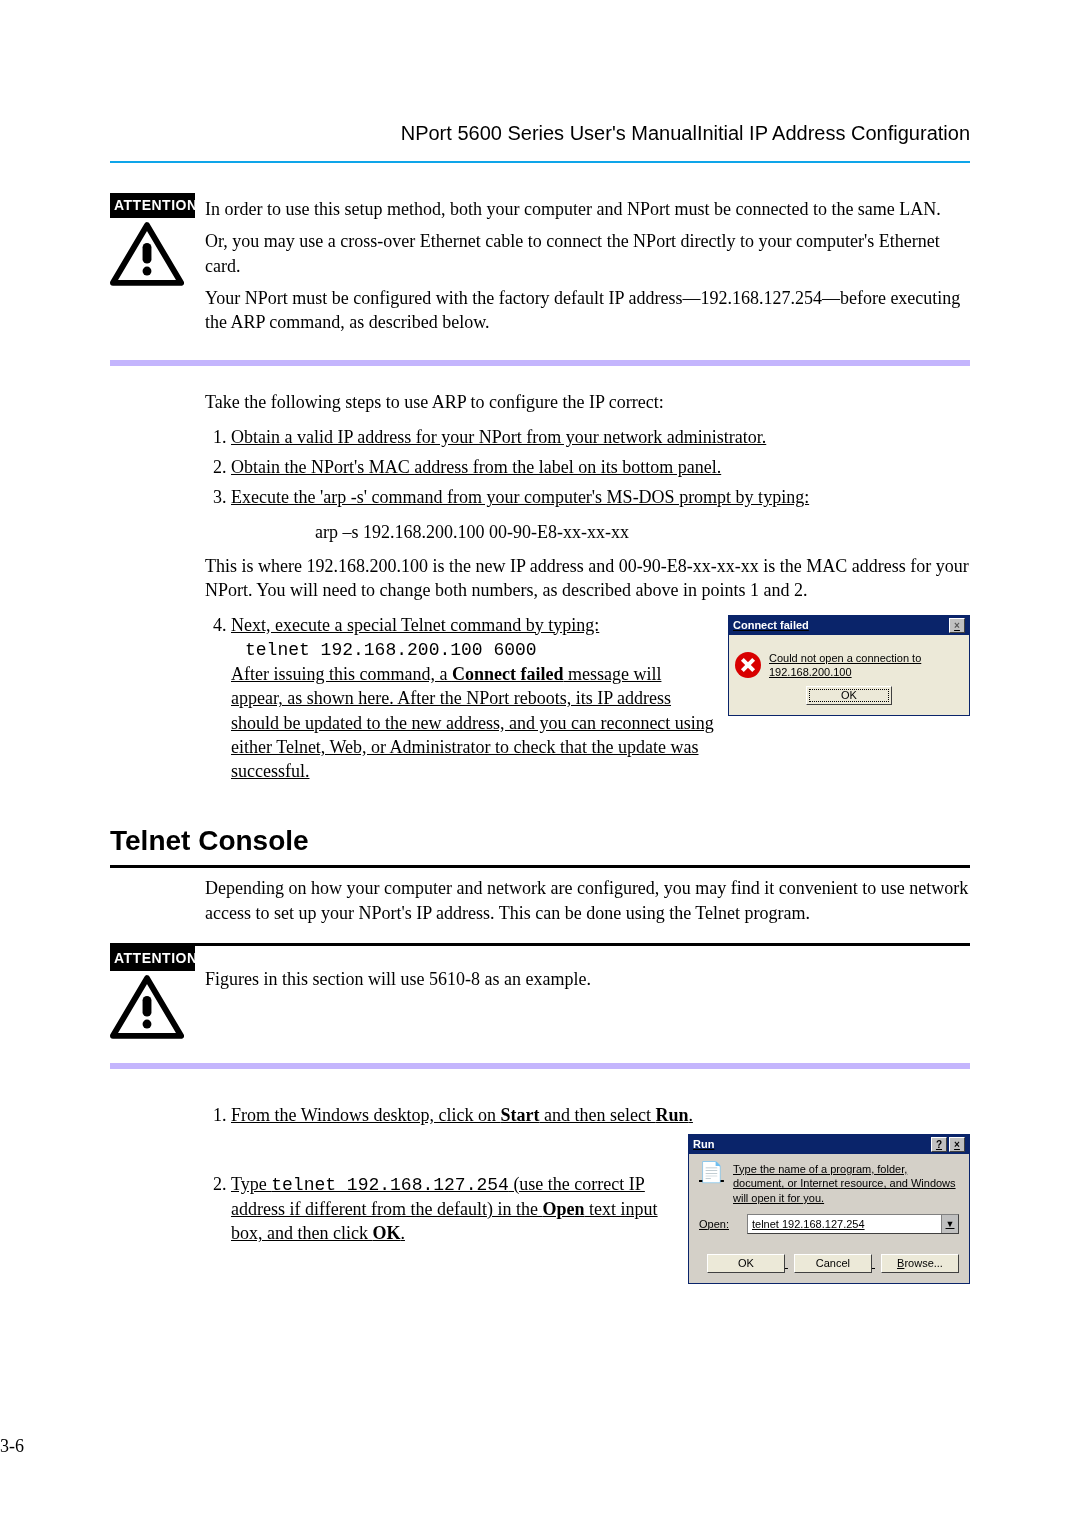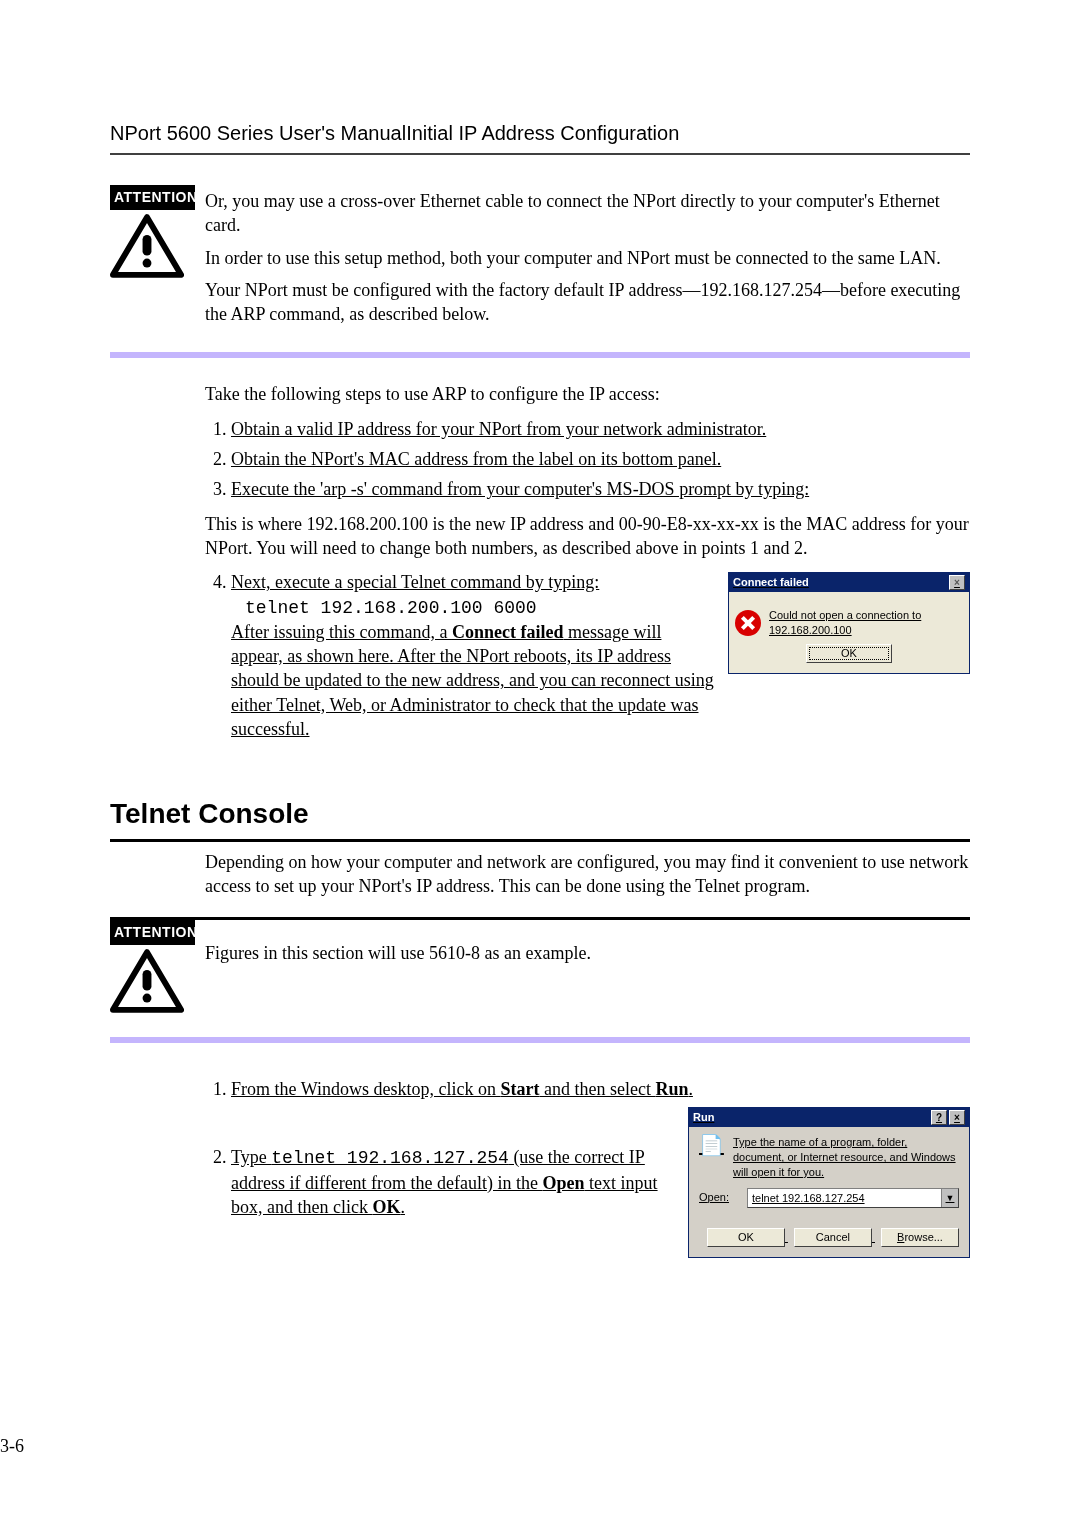--- a/index.html
+++ b/index.html
@@ -13,25 +13,25 @@
     min-height: 1528px;
     margin: 0 auto;
     padding: 120px 110px 60px 110px;
     box-sizing: border-box;
     position: relative;
     font-size: 18px;
     line-height: 1.35;
   }
   .header {
     display: flex;
-    justify-content: flex-start;
+    justify-content: flex-end;
     font-family: Arial, Helvetica, sans-serif;
     font-size: 20px;
-    border-bottom: 2px solid #404040;
-    padding-bottom: 6px;
+    border-bottom: 2px solid #0ea5e9;
+    padding-bottom: 14px;
   }
   .attention-block {
     display: flex;
     align-items: flex-start;
     margin-top: 30px;
     border-bottom: 6px solid #c4b5fd;
     padding-bottom: 18px;
   }
   .attention-icon-col {
     width: 85px;
@@ -125,21 +125,21 @@
     border: 1px solid #404040;
     border-top-color: #fff; border-left-color: #fff;
     text-align: center;
   }
   .win-btn.dotted { outline: 1px dotted #000; outline-offset: -4px; }
 
   h2.section-title {
     font-family: Arial, Helvetica, sans-serif;
     font-size: 28px;
     font-weight: bold;
-    margin: 54px 0 8px 0;
+    margin: 38px 0 8px 0;
     border-bottom: 3px solid #000;
     padding-bottom: 6px;
   }
 
   .run-dialog {
     width: 280px;
     border: 1px solid #0a246a;
     font-family: "MS Sans Serif", Tahoma, sans-serif;
     font-size: 11px;
     background: #d4d0c8;
@@ -214,35 +214,36 @@
   <div class="attention-block">
     <div class="attention-icon-col">
       <span class="attention-badge">ATTENTION</span>
       <svg class="attention-tri" viewBox="0 0 100 86">
         <path d="M50 4 L96 82 L4 82 Z" fill="none" stroke="#000" stroke-width="8" stroke-linejoin="round"></path>
         <rect x="44" y="28" width="12" height="28" rx="6" fill="#000"></rect>
         <circle cx="50" cy="66" r="6" fill="#000"></circle>
       </svg>
     </div>
     <div class="attention-body">
+      <p>In order to use this setup method, both your computer and NPort must be connected to the same LAN.</p>
       <p>Or, you may use a cross-over Ethernet cable to connect the NPort directly to your computer's Ethernet card.</p>
-      <p>In order to use this setup method, both your computer and NPort must be connected to the same LAN.</p>
       <p>Your NPort must be configured with the factory default IP address—192.168.127.254—before executing the ARP command, as described below.</p>
     </div>
   </div>
 
   <div class="content-block">
-    <p>Take the following steps to use ARP to configure the IP access:</p>
+    <p>Take the following steps to use ARP to configure the IP correct:</p>
     <ol class="steps">
       <li>Obtain a valid IP address for your NPort from your network administrator.</li>
       <li>Obtain the NPort's MAC address from the label on its bottom panel.</li>
       <li>
         <span>Execute the 'arp -s' command from your computer's MS-DOS prompt by typing:</span>
       </li>
     </ol>
+    <div class="arp-line">arp –s 192.168.200.100 00-90-E8-xx-xx-xx</div>
     <p>This is where 192.168.200.100 is the new IP address and 00-90-E8-xx-xx-xx is the MAC address for your NPort. You will need to change both numbers, as described above in points 1 and 2.</p>
 
     <ol class="steps" start="4">
       <li>
         <div class="step4-row">
           <div class="step4-text">
             <span>Next, execute a special Telnet command by typing:</span><br>
             <span class="mono" style="margin-left:14px;display:inline-block;">telnet 192.168.200.100 6000</span><br>
             <span>After issuing this command, a </span><b>Connect failed</b><span> message will appear, as shown here. After the NPort reboots, its IP address should be updated to the new address, and you can reconnect using either Telnet, Web, or Administrator to check that the update was successful.</span>
           </div>

